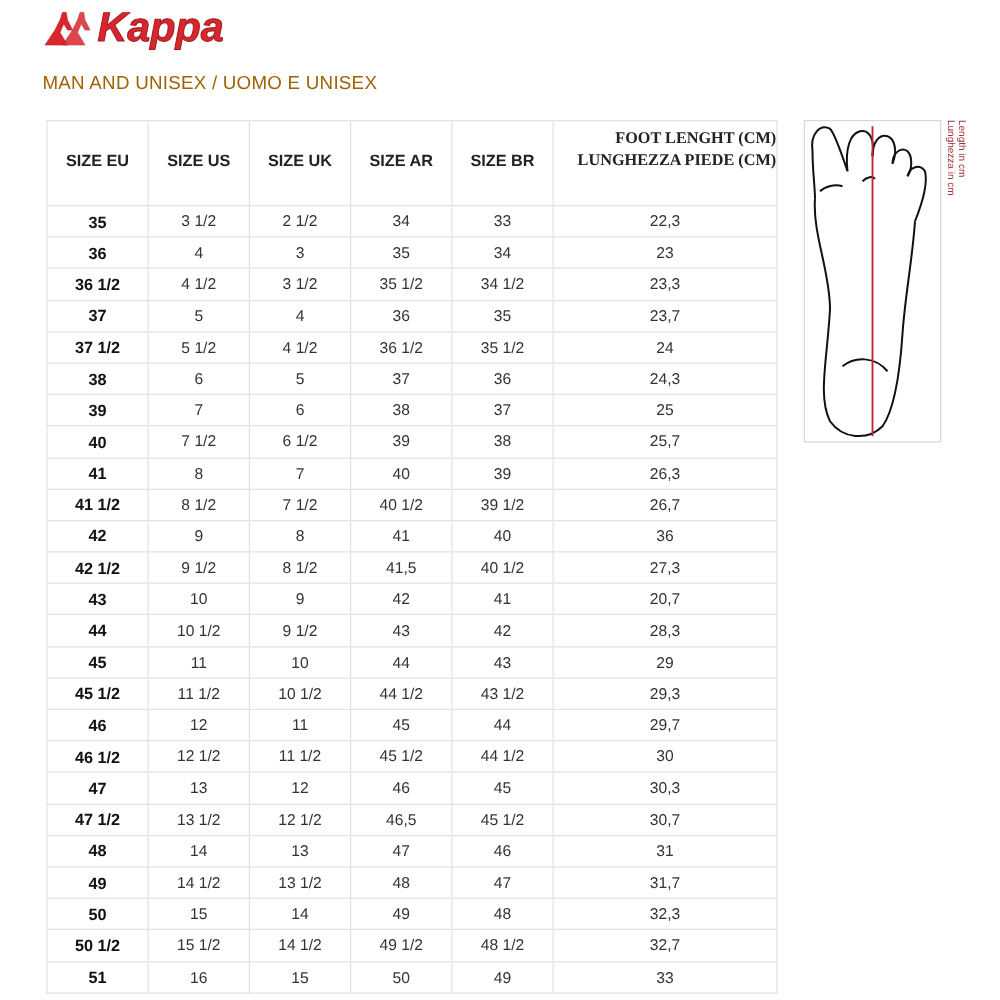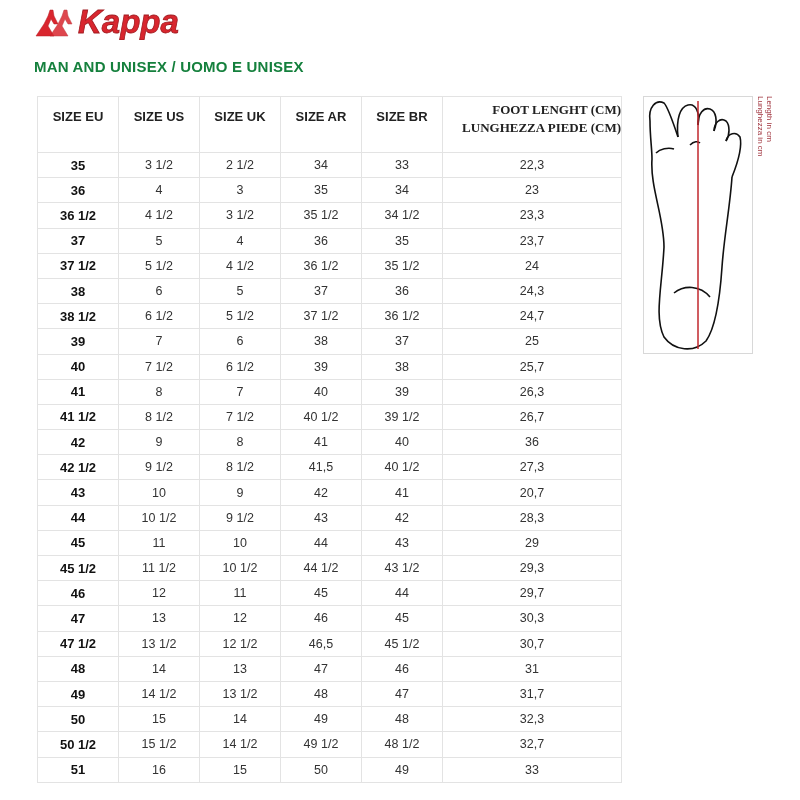--- a/index.html
+++ b/index.html
@@ -1,21 +1,21 @@
 <!DOCTYPE html>
 <html><head>
 <meta charset="utf-8">
 <style>
   html, body { margin: 0; padding: 0; background: #ffffff; }
   body { width: 800px; height: 800px; position: relative; overflow: hidden; font-family: "Liberation Sans", sans-serif; color: #1a1a1a; }
   .logo { position: absolute; left: 34px; top: 2px; width: 230px; height: 38px; }
-  .subtitle { position: absolute; left: 34px; top: 58px; font-size: 15px; font-weight: bold; letter-spacing: 0.2px; color: #15803d; }
+  .subtitle { position: absolute; left: 34px; top: 58px; font-size: 15px; font-weight: normal; letter-spacing: 0.2px; color: #a16207; }
   table.sizes { position: absolute; left: 37px; top: 96px; border-collapse: collapse; table-layout: fixed; width: 584px; }
   table.sizes th, table.sizes td { border: 1px solid #e3e3e3; text-align: center; font-size: 12.5px; padding: 0; }
-  table.sizes th { font-weight: bold; font-size: 13px; height: 43px; vertical-align: top; padding-top: 12px; color: #222; }
+  table.sizes th { font-weight: bold; font-size: 13px; height: 43px; vertical-align: top; padding-top: 24px; color: #222; }
   table.sizes th.foot { text-align: right; padding-left: 7px; line-height: 18px; padding-top: 4px; font-family: Liberation Serif, serif; }
   table.sizes td { height: 24.2px; color: #333; }
   table.sizes td.eu { font-weight: bold; color: #111; font-size: 13px; }
   .foot-box { position: absolute; left: 643px; top: 96px; width: 108px; height: 256px; border: 1px solid #d8d8d8; background: #fff; }
   .foot-label { position: absolute; left: 756px; top: 96px; writing-mode: vertical-rl; font-size: 8px; color: #a0343e; line-height: 9px; }
 </style>
 </head>
 <body>
 
 <div class="logo">
@@ -96,28 +96,20 @@
       </tr>
       <tr>
         <td class="eu">38</td>
         <td>6</td>
         <td>5</td>
         <td>37</td>
         <td>36</td>
         <td>24,3</td>
       </tr>
       <tr>
-        <td class="eu">38 1/2</td>
-        <td>6 1/2</td>
-        <td>5 1/2</td>
-        <td>37 1/2</td>
-        <td>36 1/2</td>
-        <td>24,7</td>
-      </tr>
-      <tr>
         <td class="eu">39</td>
         <td>7</td>
         <td>6</td>
         <td>38</td>
         <td>37</td>
         <td>25</td>
       </tr>
       <tr>
         <td class="eu">40</td>
         <td>7 1/2</td>
@@ -190,20 +182,28 @@
         <td>43 1/2</td>
         <td>29,3</td>
       </tr>
       <tr>
         <td class="eu">46</td>
         <td>12</td>
         <td>11</td>
         <td>45</td>
         <td>44</td>
         <td>29,7</td>
+      </tr>
+      <tr>
+        <td class="eu">46 1/2</td>
+        <td>12 1/2</td>
+        <td>11 1/2</td>
+        <td>45 1/2</td>
+        <td>44 1/2</td>
+        <td>30</td>
       </tr>
       <tr>
         <td class="eu">47</td>
         <td>13</td>
         <td>12</td>
         <td>46</td>
         <td>45</td>
         <td>30,3</td>
       </tr>
       <tr>

